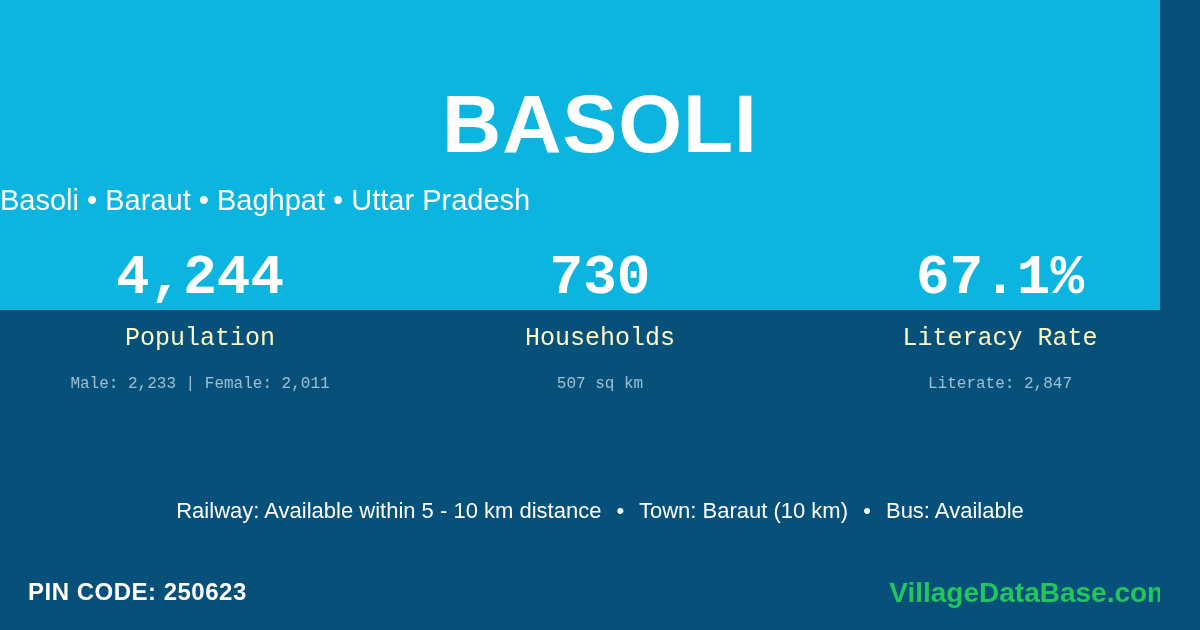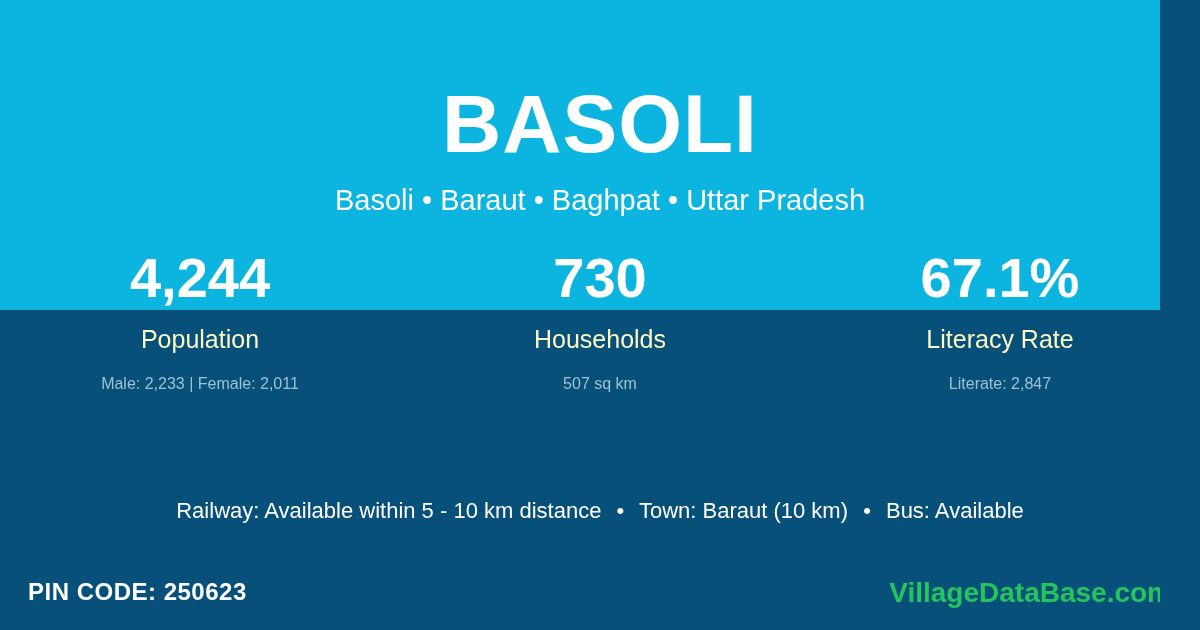--- a/index.html
+++ b/index.html
@@ -42,39 +42,40 @@
     letter-spacing: 1px;
     line-height: 88px;
     white-space: nowrap;
   }
   
   .subtitle {
     position: absolute;
     left: 0;
     top: 182px;
     width: 1200px;
-    text-align: center;
+    text-align: left;
     color: #ffffff;
     font-size: 29px;
     font-weight: normal;
     line-height: 36px;
     white-space: nowrap;
   }
   
   .stats {
     position: absolute;
     left: 0;
     top: 246px;
     width: 1200px;
     display: flex;
     flex-direction: row;
   }
   .stat {
     flex: 1 1 0;
     text-align: center;
+    font-family: Liberation Mono, monospace;
   }
   .stat-value {
     color: #ffffff;
     font-size: 56px;
     font-weight: bold;
     line-height: 64px;
     letter-spacing: 0px;
     white-space: nowrap;
   }
   .stat-label {

